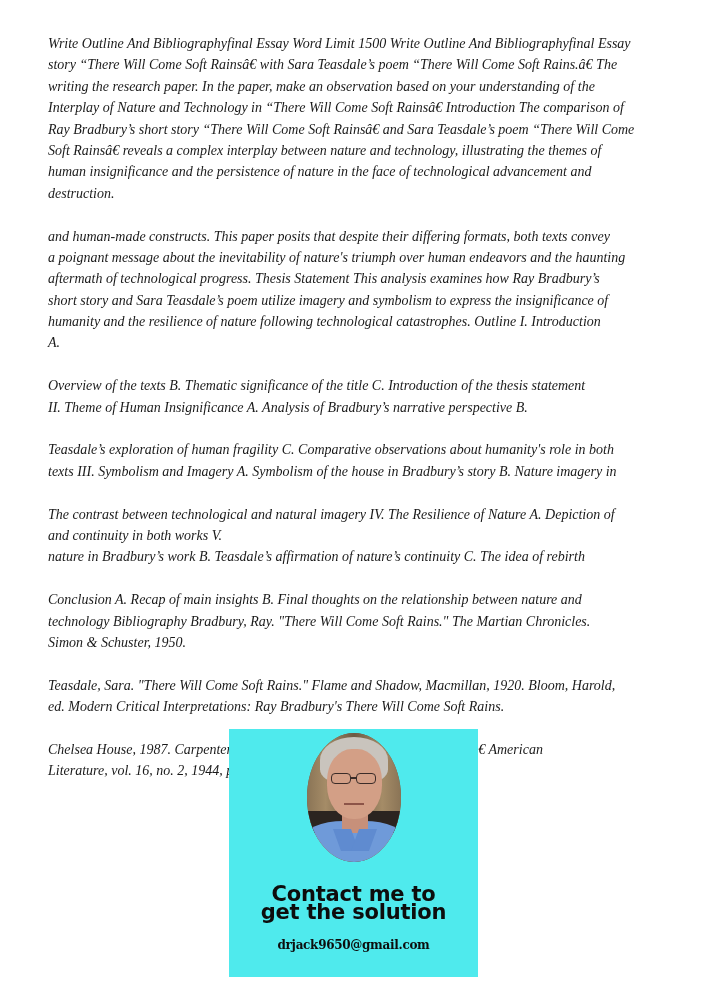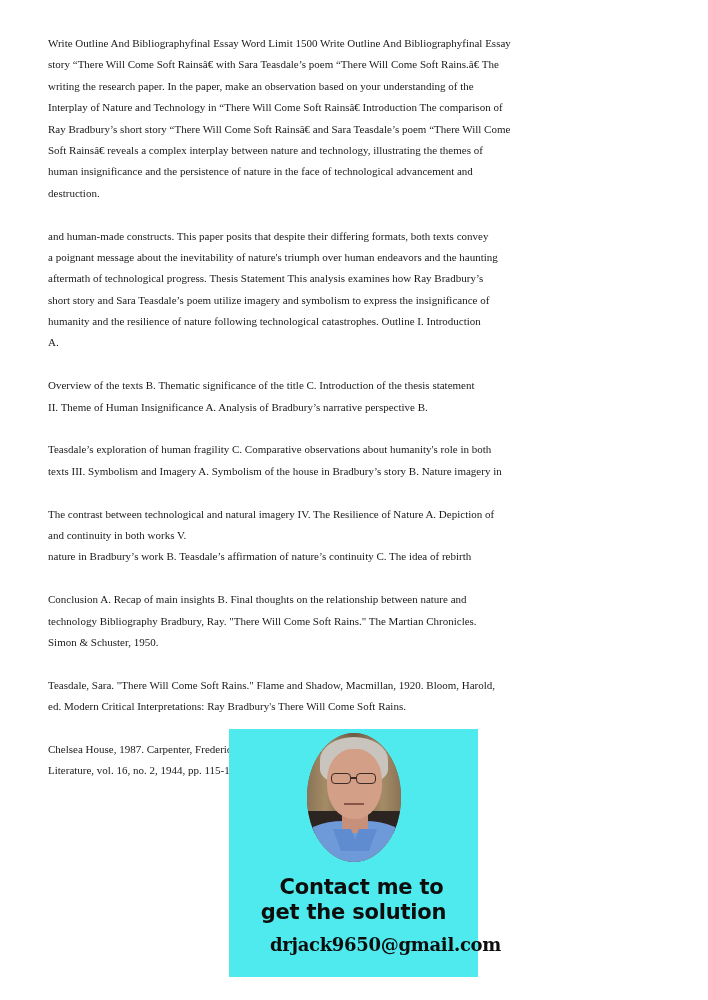--- a/index.html
+++ b/index.html
@@ -19,25 +19,26 @@
       position: absolute;
       left: 48px;
       top: 33px;
       width: 620px;
     }
     .para {
       margin: 0 0 21.4px 0;
     }
     .line {
       display: block;
-      font-size: 11px;
+      font-size: 14px;
       line-height: 21.4px;
       height: 21.4px;
       white-space: nowrap;
       letter-spacing: 0px;
+      font-style: italic;
     }
     
     .promo-card {
       position: absolute;
       left: 229px;
       top: 729px;
       width: 249px;
       height: 248px;
       background: #4feaed;
       z-index: 5;
@@ -125,35 +126,34 @@
       left: 0;
       width: 100%;
       text-align: center;
       font-family: "DejaVu Sans", "Liberation Sans", sans-serif;
       font-weight: bold;
       font-size: 21px;
       line-height: 30px;
       color: #0d0d0d;
       letter-spacing: -0.2px;
     }
-    .promo-headline.l1 { top: 143px; padding-left: 8px; }
+    .promo-headline.l1 { top: 150px; }
     .promo-headline.l2 { top: 168px; }
     .promo-email {
       position: absolute;
       left: 0;
       top: 202px;
       width: 100%;
       text-align: center;
       font-family: "DejaVu Serif", "Liberation Serif", serif;
       font-weight: bold;
-      font-size: 18px;
+      font-size: 12px;
       line-height: 28px;
       color: #0d0d0d;
       letter-spacing: -0.3px;
-      padding-left: 32px;
     }
   </style>
 </head>
 <body>
 
 <div class="page">
   <div class="para">
     <span class="line">Write Outline And Bibliographyfinal Essay Word Limit 1500 Write Outline And Bibliographyfinal Essay</span>
     <span class="line">story “There Will Come Soft Rainsâ€ with Sara Teasdale’s poem “There Will Come Soft Rains.â€ The</span>
     <span class="line">writing the research paper. In the paper, make an observation based on your understanding of the</span>

